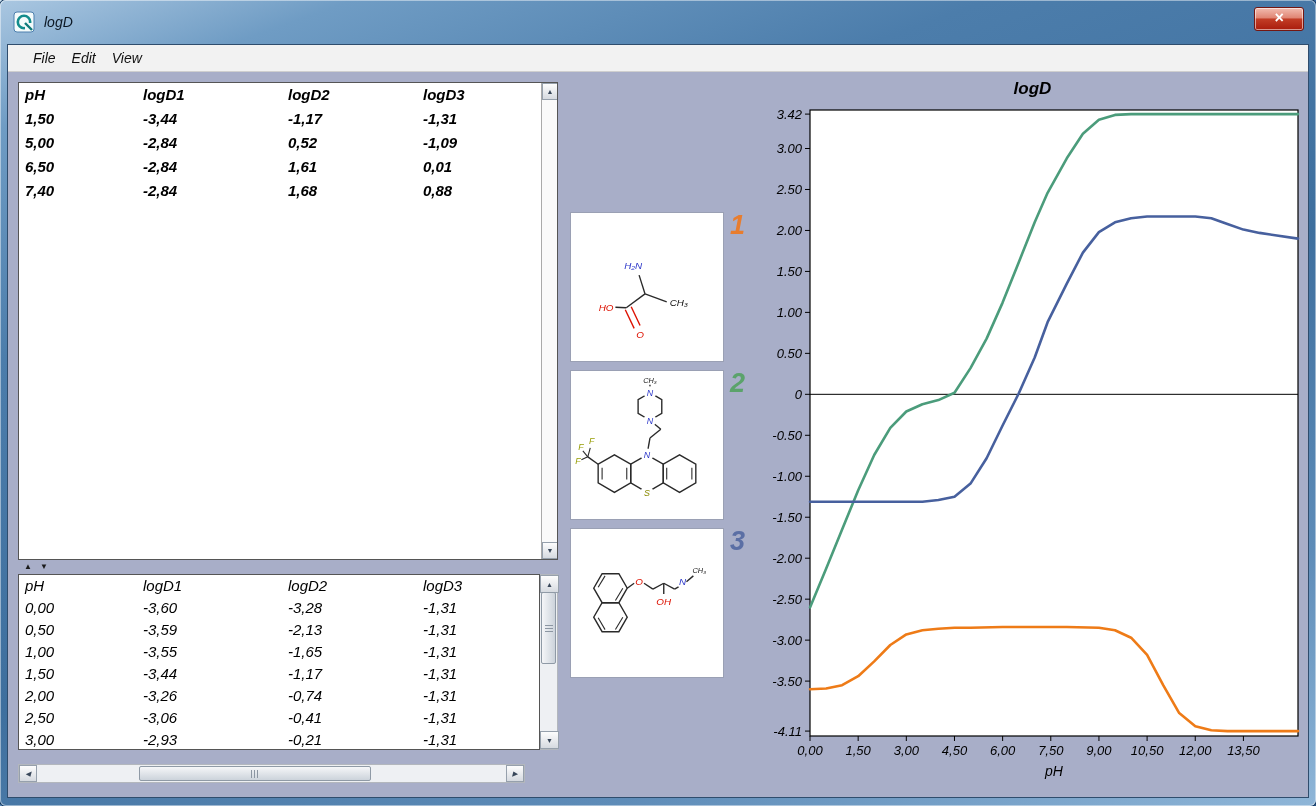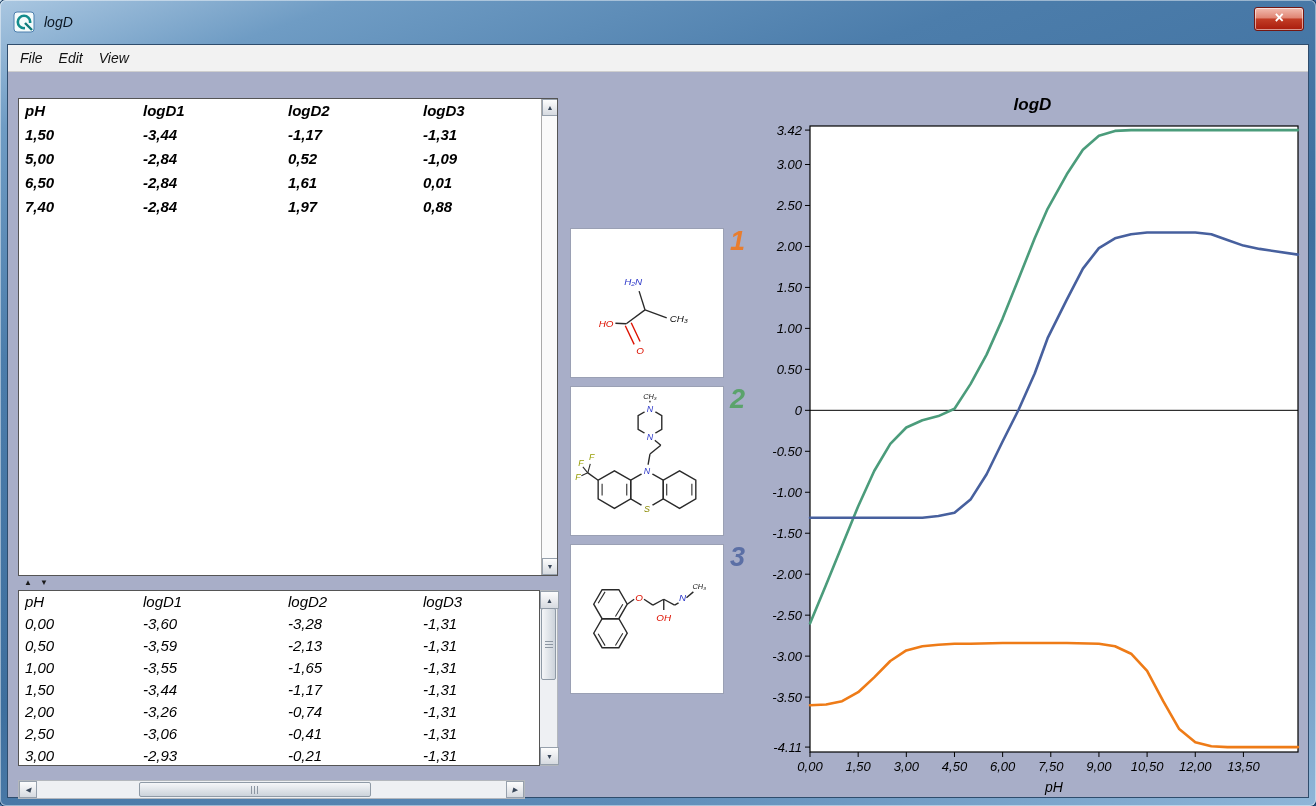--- a/index.html
+++ b/index.html
@@ -20,23 +20,23 @@
   .close-btn{
     position:absolute;right:12px;top:7px;width:48px;height:22px;border-radius:3px;
     background:linear-gradient(#f2bcb0 0%,#e08573 45%,#c23d26 50%,#a91c0c 100%);
     border:1px solid #741712;box-shadow:inset 0 0 0 1px rgba(255,255,255,.55);
     color:#fff;font-weight:bold;text-align:center;line-height:20px;font-size:16px;cursor:default;
   }
   .client{
     position:absolute;left:7px;right:7px;top:44px;bottom:8px;
     background:#a8aec8;border:1px solid #2f4d6d;display:flex;flex-direction:column;
   }
-  .menubar{height:26px;background:#f2f2f2;border-bottom:1px solid #cfcfcf;display:flex;align-items:center;padding-left:4px;flex:0 0 auto;}
+  .menubar{height:26px;background:#f2f2f2;border-bottom:1px solid #cfcfcf;display:flex;align-items:center;padding-left:17px;flex:0 0 auto;}
   .menu-item{padding:3px 8px;font-size:14px;color:#111;}
-  .main{flex:1;position:relative;margin-top:16px;}
+  .main{flex:1;position:relative;}
 
   
   .left-pane{position:absolute;left:10px;top:10px;width:540px;}
   .tbl{background:#fff;border:1px solid #555;position:relative;overflow:hidden;}
   .tbl-top{height:476px;}
   .trow{display:grid;grid-template-columns:118px 145px 135px 1fr;}
   .tbl-top .trow{height:24px;line-height:24px;}
   .tbl-bottom .trow{height:22px;line-height:22px;}
   .tcell{padding-left:6px;font-size:15px;color:#000;white-space:nowrap;}
   .tbl-top .tcell{font-weight:700;}
@@ -133,21 +133,21 @@
               </div>
               <div class="trow ">
                 <div class="tcell">6,50</div>
                 <div class="tcell">-2,84</div>
                 <div class="tcell">1,61</div>
                 <div class="tcell">0,01</div>
               </div>
               <div class="trow ">
                 <div class="tcell">7,40</div>
                 <div class="tcell">-2,84</div>
-                <div class="tcell">1,97</div>
+                <div class="tcell">1,68</div>
                 <div class="tcell">0,88</div>
               </div>
             </div>
           <div class="vstrip">
             <div class="sb-btn">
                 <span>▲</span>
               </div>
             <div class="sb-btn bot">
                 <span>▼</span>
               </div>

